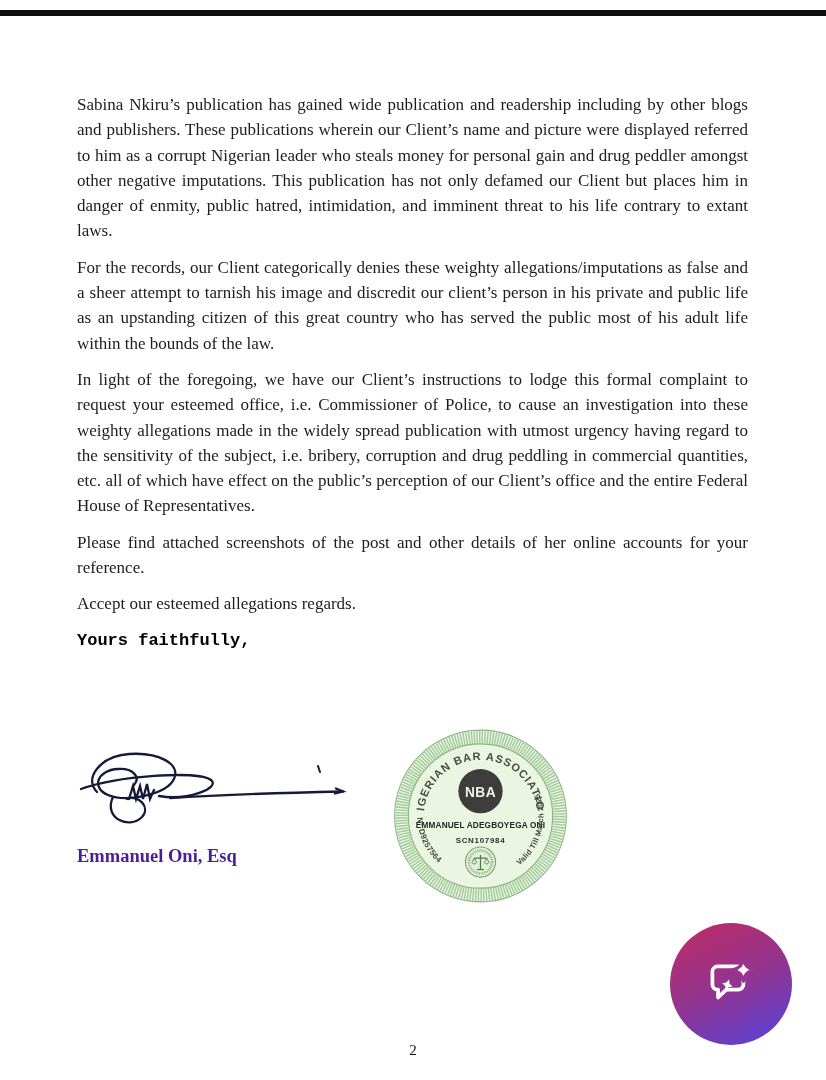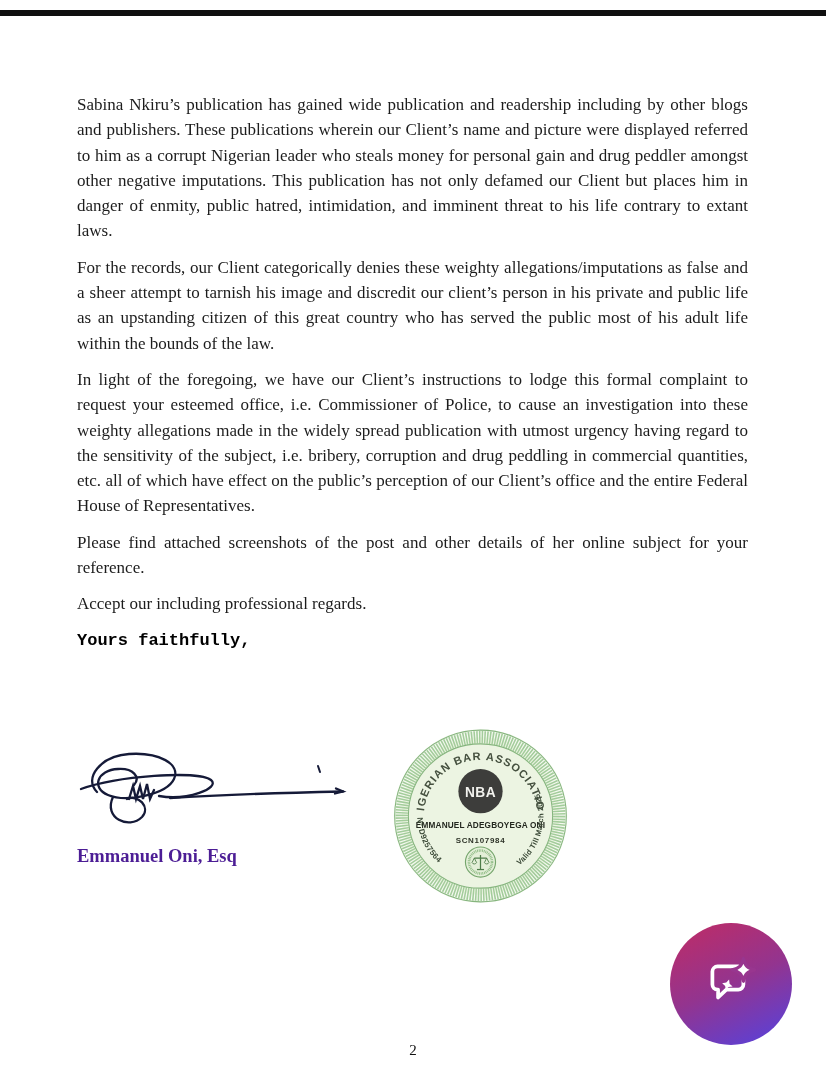--- a/index.html
+++ b/index.html
@@ -30,22 +30,22 @@
 <body>
 
 <div class="page">
 
   <div class="top-rule"></div>
 
   <div class="content">
     <p>Sabina Nkiru’s publication has gained wide publication and readership including by other blogs and publishers. These publications wherein our Client’s name and picture were displayed referred to him as a corrupt Nigerian leader who steals money for personal gain and drug peddler amongst other negative imputations. This publication has not only defamed our Client but places him in danger of enmity, public hatred, intimidation, and imminent threat to his life contrary to extant laws.</p>
     <p>For the records, our Client categorically denies these weighty allegations/imputations as false and a sheer attempt to tarnish his image and discredit our client’s person in his private and public life as an upstanding citizen of this great country who has served the public most of his adult life within the bounds of the law.</p>
     <p>In light of the foregoing, we have our Client’s instructions to lodge this formal complaint to request your esteemed office, i.e. Commissioner of Police, to cause an investigation into these weighty allegations made in the widely spread publication with utmost urgency having regard to the sensitivity of the subject, i.e. bribery, corruption and drug peddling in commercial quantities, etc. all of which have effect on the public’s perception of our Client’s office and the entire Federal House of Representatives.</p>
-    <p>Please find attached screenshots of the post and other details of her online subject for your reference.</p>
-    <p>Accept our including professional regards.</p>
+    <p>Please find attached screenshots of the post and other details of her online accounts for your reference.</p>
+    <p>Accept our esteemed allegations regards.</p>
     <p class="closing">Yours faithfully,</p>
   </div>
 
   <svg class="signature-svg" width="279" height="98" viewBox="0 0 279 98">
     <g fill="none" stroke="#151a38" stroke-width="2.3" stroke-linecap="round">
       <path d="M22,48 C8,34 26,12 54,10 C84,8 106,20 99,35 C92,50 52,59 33,51 C16,44 22,26 43,25 C58,24 66,33 59,41"></path>
       <path d="M6,45 C42,32 122,26 136,36 C146,44 112,57 84,52"></path>
       <path d="M54,55 l4,-13 l3,13 l4,-13 l3,13 l4,-15 l3,15 l4,-9"></path>
       <path d="M38,53 C28,74 54,86 67,73 C76,63 63,50 52,55"></path>
       <path d="M95,54 C150,50.5 222,48.5 268,47.5"></path>

